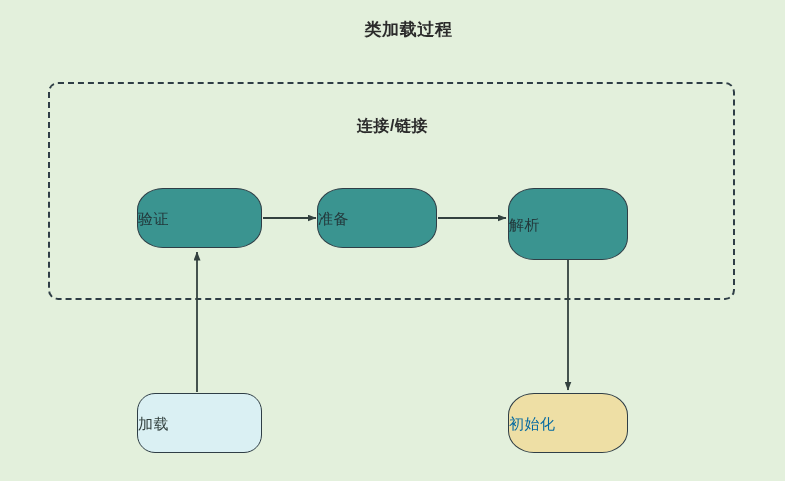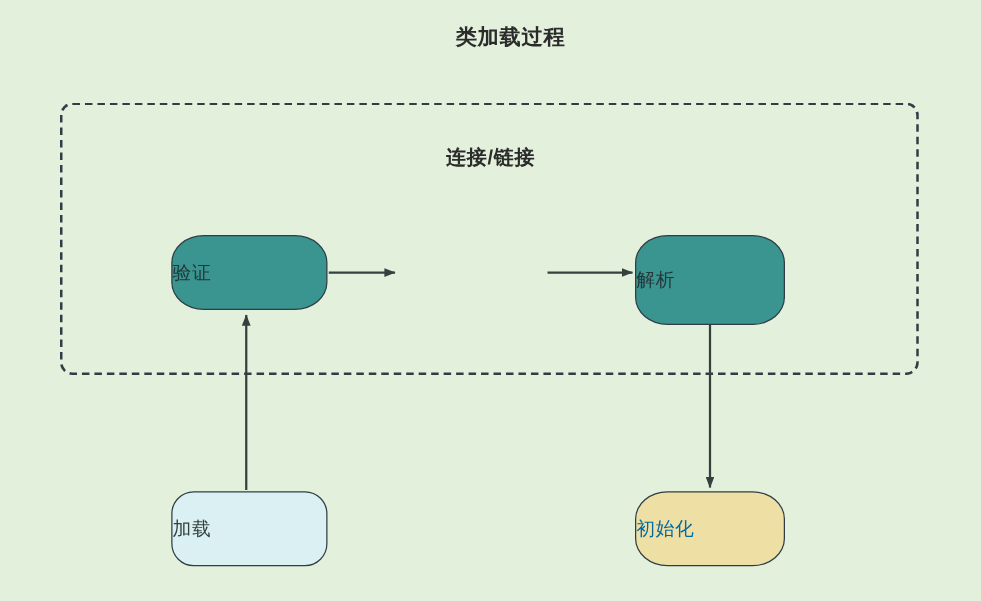--- a/index.html
+++ b/index.html
@@ -115,20 +115,23 @@
 
     <line x1="438" y1="218" x2="506" y2="218" stroke="#33413f" stroke-width="1.8" marker-end="url(#arrowhead)"></line>
 
     <line x1="568" y1="249" x2="568" y2="390" stroke="#33413f" stroke-width="1.8" marker-end="url(#arrowhead)"></line>
   </svg>
 
   <div class="node node-teal" style="left:137px; top:188px; width:125px; height:60px;">
     <span>验证</span>
   </div>
 
+  <div class="node node-teal" style="left:317px; top:188px; width:120px; height:60px;">
+    <span>准备</span>
+  </div>
 
   <div class="node node-teal" style="left:508px; top:188px; width:120px; height:72px;">
     <span>解析</span>
   </div>
 
   <div class="node node-blue" style="left:137px; top:393px; width:125px; height:60px;">
     <span>加载</span>
   </div>
 
   <div class="node node-tan" style="left:508px; top:393px; width:120px; height:60px;">

